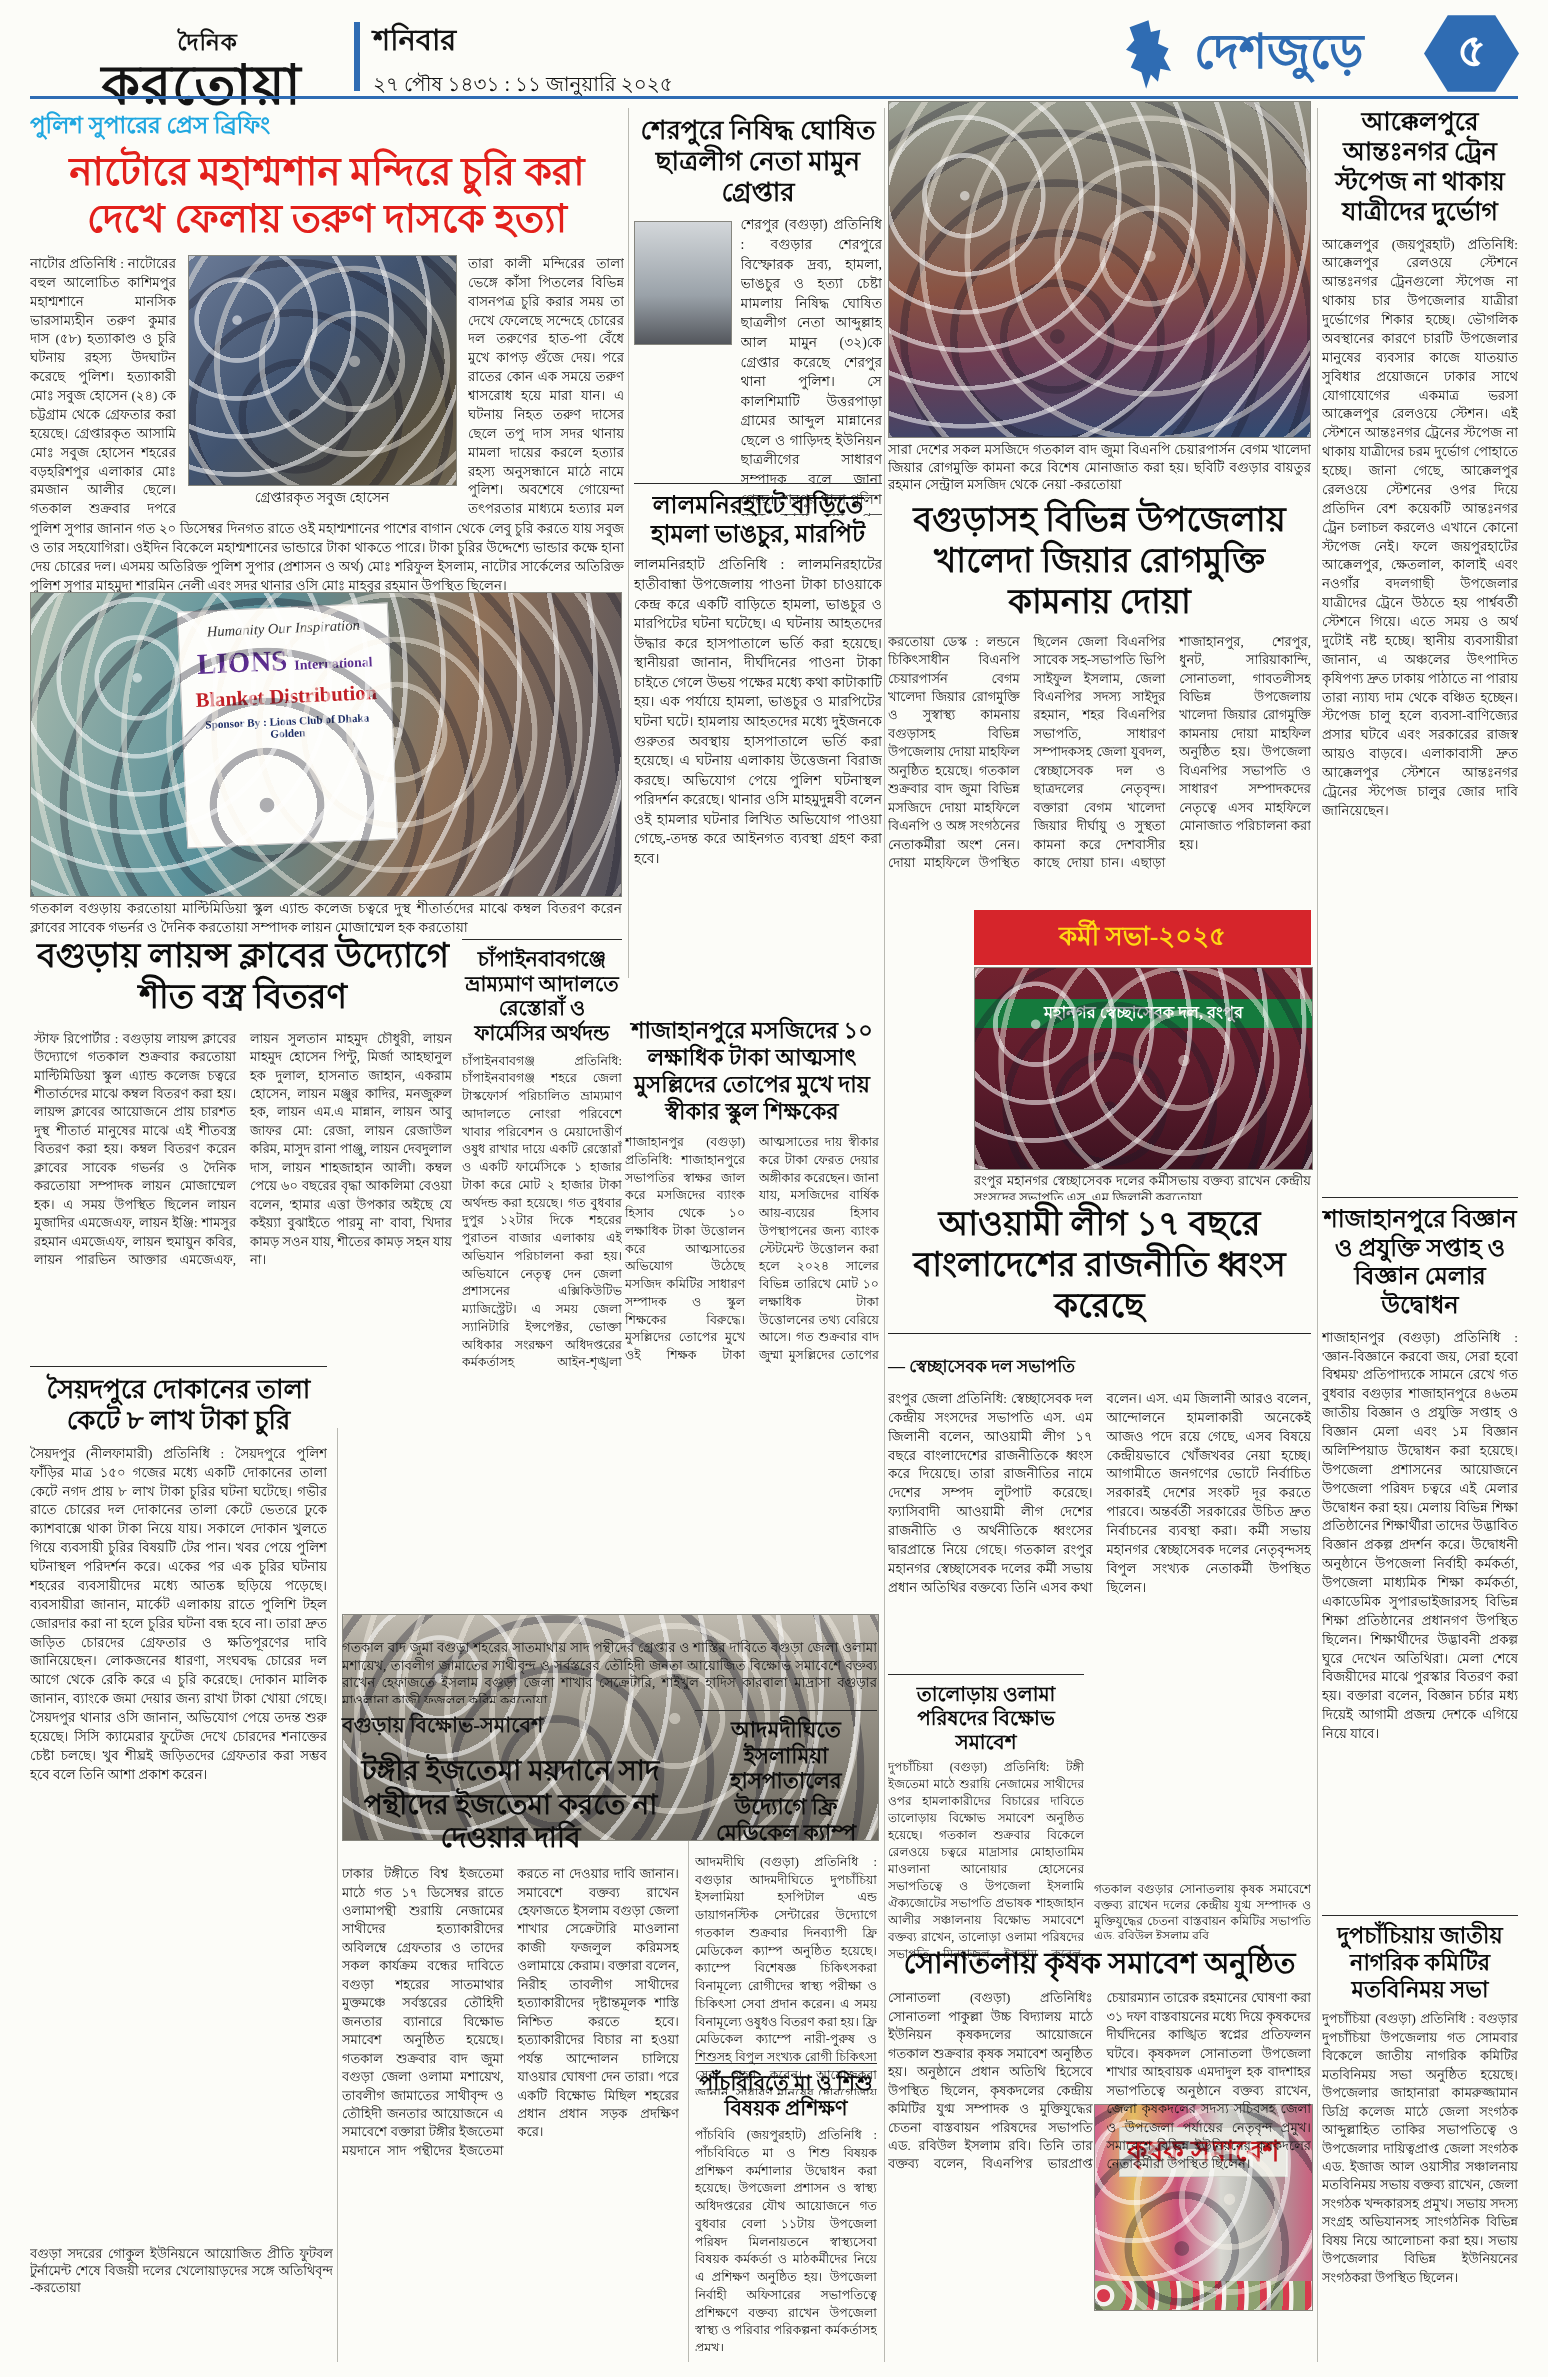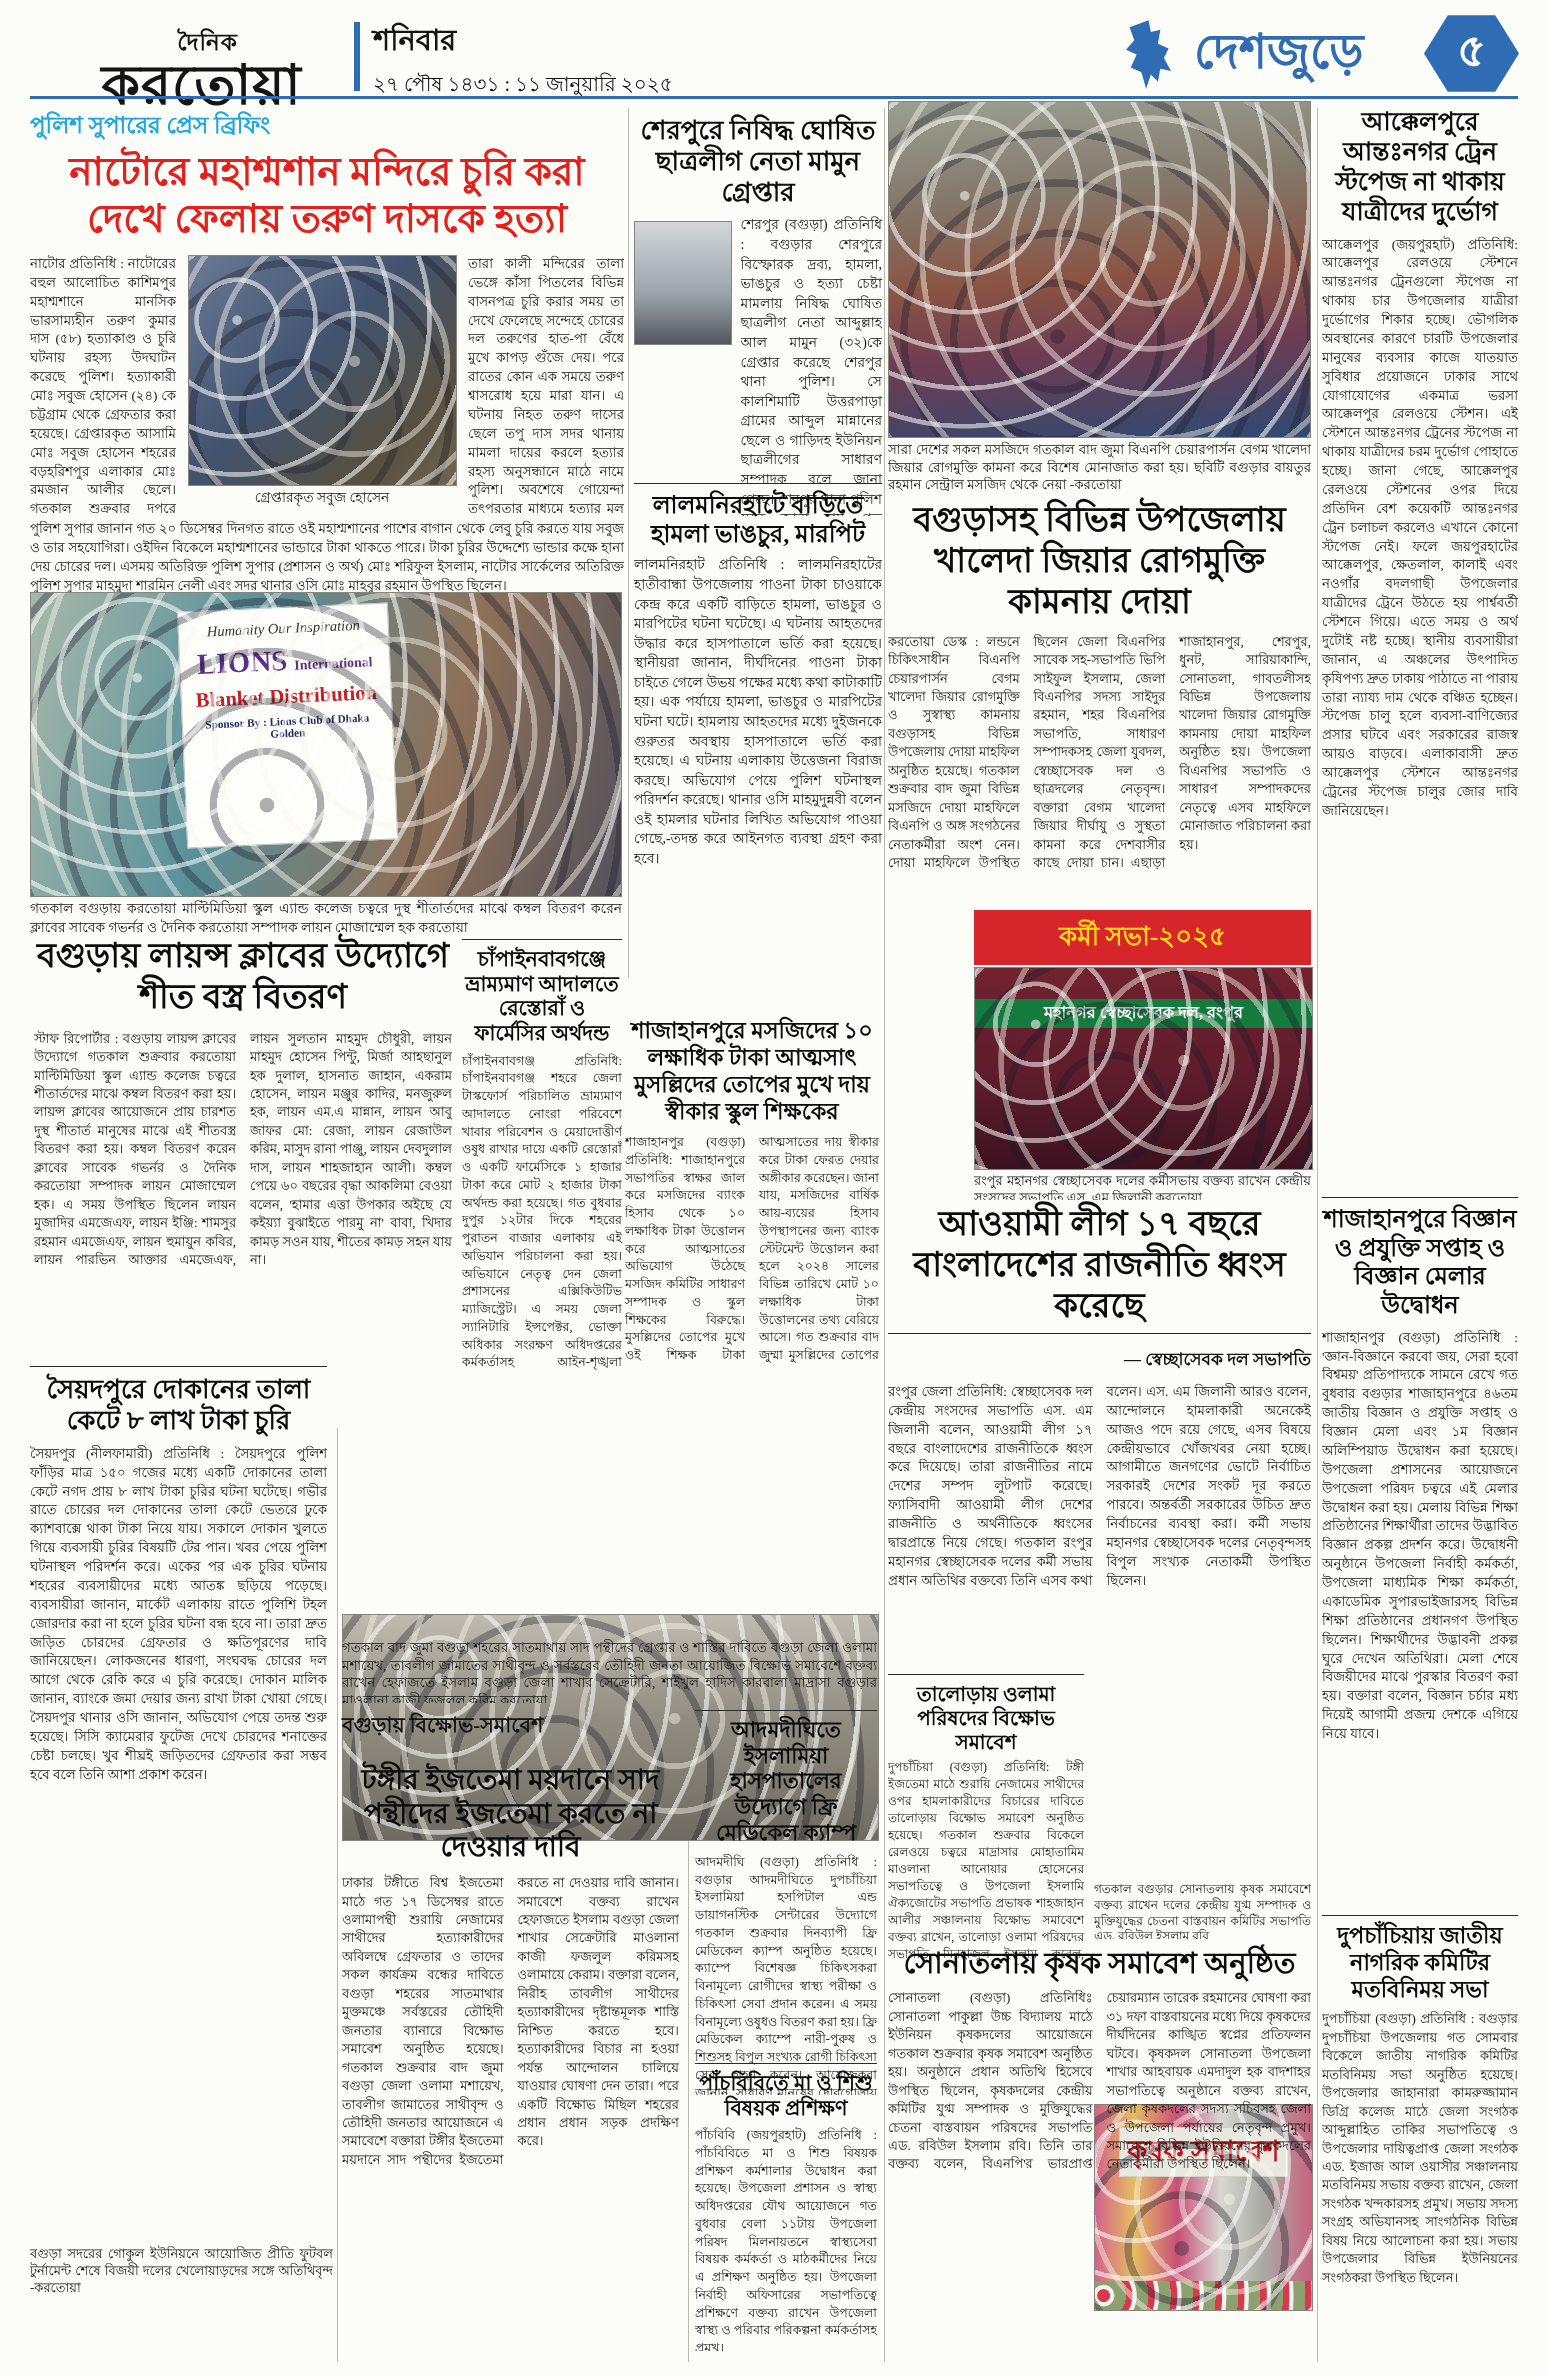--- a/index.html
+++ b/index.html
@@ -153,21 +153,21 @@
     <span>কর্মী সভা-২০২৫</span>
   </div>
   <div class="abs photo ph-rangpur ph-dots" style="left:974px;top:967px;width:337px;height:201px;">
     <div class="green-strip">
       <span>মহানগর স্বেচ্ছাসেবক দল, রংপুর</span>
     </div>
   </div>
   <div class="abs caption" style="left:974px;top:1172px;width:337px;font-size:13px;height:27.5px;">রংপুর মহানগর স্বেচ্ছাসেবক দলের কর্মীসভায় বক্তব্য রাখেন কেন্দ্রীয় সংসদের সভাপতি এস. এম জিলানী  করতোয়া</div>
   <div class="abs" style="left:888px;top:1204px;width:423px;">
     <h1 class="hl" style="font-size:34px;">আওয়ামী লীগ ১৭ বছরে বাংলাদেশের রাজনীতি ধ্বংস করেছে</h1>
-    <p style="margin:6.9px 0 0 0;border-top:1.7px solid #222;padding-top:12px;text-align:right;font-weight:700;font-size:17px;">— স্বেচ্ছাসেবক দল সভাপতি</p>
+    <p style="margin:6.9px 0 0 0;border-top:1.7px solid #222;padding-top:19px;text-align:left;font-weight:700;font-size:17px;">— স্বেচ্ছাসেবক দল সভাপতি</p>
     <div class="body-text cols2" style="font-size:13.3px;margin-top:8.6px;height:310px;">রংপুর জেলা প্রতিনিধি: স্বেচ্ছাসেবক দল কেন্দ্রীয় সংসদের সভাপতি এস. এম জিলানী বলেন, আওয়ামী লীগ ১৭ বছরে বাংলাদেশের রাজনীতিকে ধ্বংস করে দিয়েছে। তারা রাজনীতির নামে দেশের সম্পদ লুটপাট করেছে। ফ্যাসিবাদী আওয়ামী লীগ দেশের রাজনীতি ও অর্থনীতিকে ধ্বংসের দ্বারপ্রান্তে নিয়ে গেছে। গতকাল রংপুর মহানগর স্বেচ্ছাসেবক দলের কর্মী সভায় প্রধান অতিথির বক্তব্যে তিনি এসব কথা বলেন। এস. এম জিলানী আরও বলেন, আন্দোলনে হামলাকারী অনেকেই আজও পদে রয়ে গেছে, এসব বিষয়ে কেন্দ্রীয়ভাবে খোঁজখবর নেয়া হচ্ছে। আগামীতে জনগণের ভোটে নির্বাচিত সরকারই দেশের সংকট দূর করতে পারবে। অন্তর্বর্তী সরকারের উচিত দ্রুত নির্বাচনের ব্যবস্থা করা। কর্মী সভায় মহানগর স্বেচ্ছাসেবক দলের নেতৃবৃন্দসহ বিপুল সংখ্যক নেতাকর্মী উপস্থিত ছিলেন।</div>
   </div>
 
   <div class="abs rule-top" style="left:1322px;top:1197px;width:196px;">
     <h2 class="hl" style="font-size:24px;">শাজাহানপুরে বিজ্ঞান ও প্রযুক্তি সপ্তাহ ও বিজ্ঞান মেলার উদ্বোধন</h2>
     <div class="body-text" style="font-size:13.3px;margin-top:8.6px;height:594px;">শাজাহানপুর (বগুড়া) প্রতিনিধি : 'জ্ঞান-বিজ্ঞানে করবো জয়, সেরা হবো বিশ্বময়' প্রতিপাদ্যকে সামনে রেখে গত বুধবার বগুড়ার শাজাহানপুরে ৪৬তম জাতীয় বিজ্ঞান ও প্রযুক্তি সপ্তাহ ও বিজ্ঞান মেলা এবং ১ম বিজ্ঞান অলিম্পিয়াড উদ্বোধন করা হয়েছে। উপজেলা প্রশাসনের আয়োজনে উপজেলা পরিষদ চত্বরে এই মেলার উদ্বোধন করা হয়। মেলায় বিভিন্ন শিক্ষা প্রতিষ্ঠানের শিক্ষার্থীরা তাদের উদ্ভাবিত বিজ্ঞান প্রকল্প প্রদর্শন করে। উদ্বোধনী অনুষ্ঠানে উপজেলা নির্বাহী কর্মকর্তা, উপজেলা মাধ্যমিক শিক্ষা কর্মকর্তা, একাডেমিক সুপারভাইজারসহ বিভিন্ন শিক্ষা প্রতিষ্ঠানের প্রধানগণ উপস্থিত ছিলেন। শিক্ষার্থীদের উদ্ভাবনী প্রকল্প ঘুরে দেখেন অতিথিরা। মেলা শেষে বিজয়ীদের মাঝে পুরস্কার বিতরণ করা হয়। বক্তারা বলেন, বিজ্ঞান চর্চার মধ্য দিয়েই আগামী প্রজন্ম দেশকে এগিয়ে নিয়ে যাবে।</div>
   </div>
 
   <div class="abs rule-top" style="left:1322px;top:1915px;width:196px;">
     <h2 class="hl" style="font-size: 22.4px;">দুপচাঁচিয়ায় জাতীয় নাগরিক কমিটির মতবিনিময় সভা</h2>
@@ -175,21 +175,21 @@
   </div>
 
   <div class="abs rule-top" style="left:30px;top:1366px;width:297px;">
     <h2 class="hl" style="font-size:26px;">সৈয়দপুরে দোকানের তালা কেটে ৮ লাখ টাকা চুরি</h2>
     <div class="body-text" style="font-size:13.3px;margin-top:8.6px;height:516px;">সৈয়দপুর (নীলফামারী) প্রতিনিধি : সৈয়দপুরে পুলিশ ফাঁড়ির মাত্র ১৫০ গজের মধ্যে একটি দোকানের তালা কেটে নগদ প্রায় ৮ লাখ টাকা চুরির ঘটনা ঘটেছে। গভীর রাতে চোরের দল দোকানের তালা কেটে ভেতরে ঢুকে ক্যাশবাক্সে থাকা টাকা নিয়ে যায়। সকালে দোকান খুলতে গিয়ে ব্যবসায়ী চুরির বিষয়টি টের পান। খবর পেয়ে পুলিশ ঘটনাস্থল পরিদর্শন করে। একের পর এক চুরির ঘটনায় শহরের ব্যবসায়ীদের মধ্যে আতঙ্ক ছড়িয়ে পড়েছে। ব্যবসায়ীরা জানান, মার্কেট এলাকায় রাতে পুলিশি টহল জোরদার করা না হলে চুরির ঘটনা বন্ধ হবে না। তারা দ্রুত জড়িত চোরদের গ্রেফতার ও ক্ষতিপূরণের দাবি জানিয়েছেন। লোকজনের ধারণা, সংঘবদ্ধ চোরের দল আগে থেকে রেকি করে এ চুরি করেছে। দোকান মালিক জানান, ব্যাংকে জমা দেয়ার জন্য রাখা টাকা খোয়া গেছে। সৈয়দপুর থানার ওসি জানান, অভিযোগ পেয়ে তদন্ত শুরু হয়েছে। সিসি ক্যামেরার ফুটেজ দেখে চোরদের শনাক্তের চেষ্টা চলছে। খুব শীঘ্রই জড়িতদের গ্রেফতার করা সম্ভব হবে বলে তিনি আশা প্রকাশ করেন।</div>
   </div>
 
   <div class="abs photo ph-ijtema ph-dots" style="left:342px;top:1411px;width:535px;height:225px;"></div>
   <div class="abs caption" style="left:342px;top:1639px;width:535px;font-size:13.3px;height:64px;">গতকাল বাদ জুমা বগুড়া শহরের সাতমাথায় সাদ পন্থীদের গ্রেপ্তার ও শাস্তির দাবিতে বগুড়া জেলা ওলামা মশায়েখ, তাবলীগ জামাতের সাথীবৃন্দ ও সর্বস্তরের তৌহিদী জনতা আয়োজিত বিক্ষোভ সমাবেশে বক্তব্য রাখেন হেফাজতে ইসলাম বগুড়া জেলা শাখার সেক্রেটারি, শাইখুল হাদিস কারবালা মাদ্রাসা বগুড়ার মাওলানা কাজী ফজলুল করিম        করতোয়া</div>
   <div class="abs" style="left:342px;top:1710px;width:337px;">
-    <p class="kicker" style="font-size:20.6px;margin-bottom:19px;">বগুড়ায় বিক্ষোভ-সমাবেশ</p>
+    <p class="kicker" style="font-size:20.6px;margin-bottom:10px;">বগুড়ায় বিক্ষোভ-সমাবেশ</p>
     <h1 class="hl" style="font-size:28px;">টঙ্গীর ইজতেমা ময়দানে সাদ পন্থীদের ইজতেমা করতে না দেওয়ার দাবি</h1>
     <div class="body-text cols2" style="font-size:13px;margin-top:10.3px;height:482px;">ঢাকার টঙ্গীতে বিশ্ব ইজতেমা মাঠে গত ১৭ ডিসেম্বর রাতে ওলামাপন্থী শুরায়ি নেজামের সাথীদের হত্যাকারীদের অবিলম্বে গ্রেফতার ও তাদের সকল কার্যক্রম বন্ধের দাবিতে বগুড়া শহরের সাতমাথার মুক্তমঞ্চে সর্বস্তরের তৌহিদী জনতার ব্যানারে বিক্ষোভ সমাবেশ অনুষ্ঠিত হয়েছে। গতকাল শুক্রবার বাদ জুমা বগুড়া জেলা ওলামা মশায়েখ, তাবলীগ জামাতের সাথীবৃন্দ ও তৌহিদী জনতার আয়োজনে এ সমাবেশে বক্তারা টঙ্গীর ইজতেমা ময়দানে সাদ পন্থীদের ইজতেমা করতে না দেওয়ার দাবি জানান। সমাবেশে বক্তব্য রাখেন হেফাজতে ইসলাম বগুড়া জেলা শাখার সেক্রেটারি মাওলানা কাজী ফজলুল করিমসহ ওলামায়ে কেরাম। বক্তারা বলেন, নিরীহ তাবলীগ সাথীদের হত্যাকারীদের দৃষ্টান্তমূলক শাস্তি নিশ্চিত করতে হবে। হত্যাকারীদের বিচার না হওয়া পর্যন্ত আন্দোলন চালিয়ে যাওয়ার ঘোষণা দেন তারা। পরে একটি বিক্ষোভ মিছিল শহরের প্রধান প্রধান সড়ক প্রদক্ষিণ করে।</div>
   </div>
 
   <div class="abs rule-top" style="left:695px;top:1710px;width:182px;">
     <h2 class="hl" style="font-size:21.5px;">আদমদীঘিতে ইসলামিয়া হাসপাতালের উদ্যোগে ফ্রি মেডিকেল ক্যাম্প</h2>
     <div class="body-text" style="font-size:12.5px;margin-top:6.9px;height:241px;">আদমদীঘি (বগুড়া) প্রতিনিধি : বগুড়ার আদমদীঘিতে দুপচাঁচিয়া ইসলামিয়া হসপিটাল এন্ড ডায়াগনস্টিক সেন্টারের উদ্যোগে গতকাল শুক্রবার দিনব্যাপী ফ্রি মেডিকেল ক্যাম্প অনুষ্ঠিত হয়েছে। ক্যাম্পে বিশেষজ্ঞ চিকিৎসকরা বিনামূল্যে রোগীদের স্বাস্থ্য পরীক্ষা ও চিকিৎসা সেবা প্রদান করেন। এ সময় বিনামূল্যে ওষুধও বিতরণ করা হয়। ফ্রি মেডিকেল ক্যাম্পে নারী-পুরুষ ও শিশুসহ বিপুল সংখ্যক রোগী চিকিৎসা সেবা গ্রহণ করেন। আয়োজকরা জানান, সাধারণ মানুষের দোরগোড়ায় স্বাস্থ্যসেবা পৌঁছে দিতে এ ধরনের আয়োজন অব্যাহত থাকবে।</div>
   </div>
 
   <div class="abs rule-top" style="left:695px;top:2063px;width:182px;">

